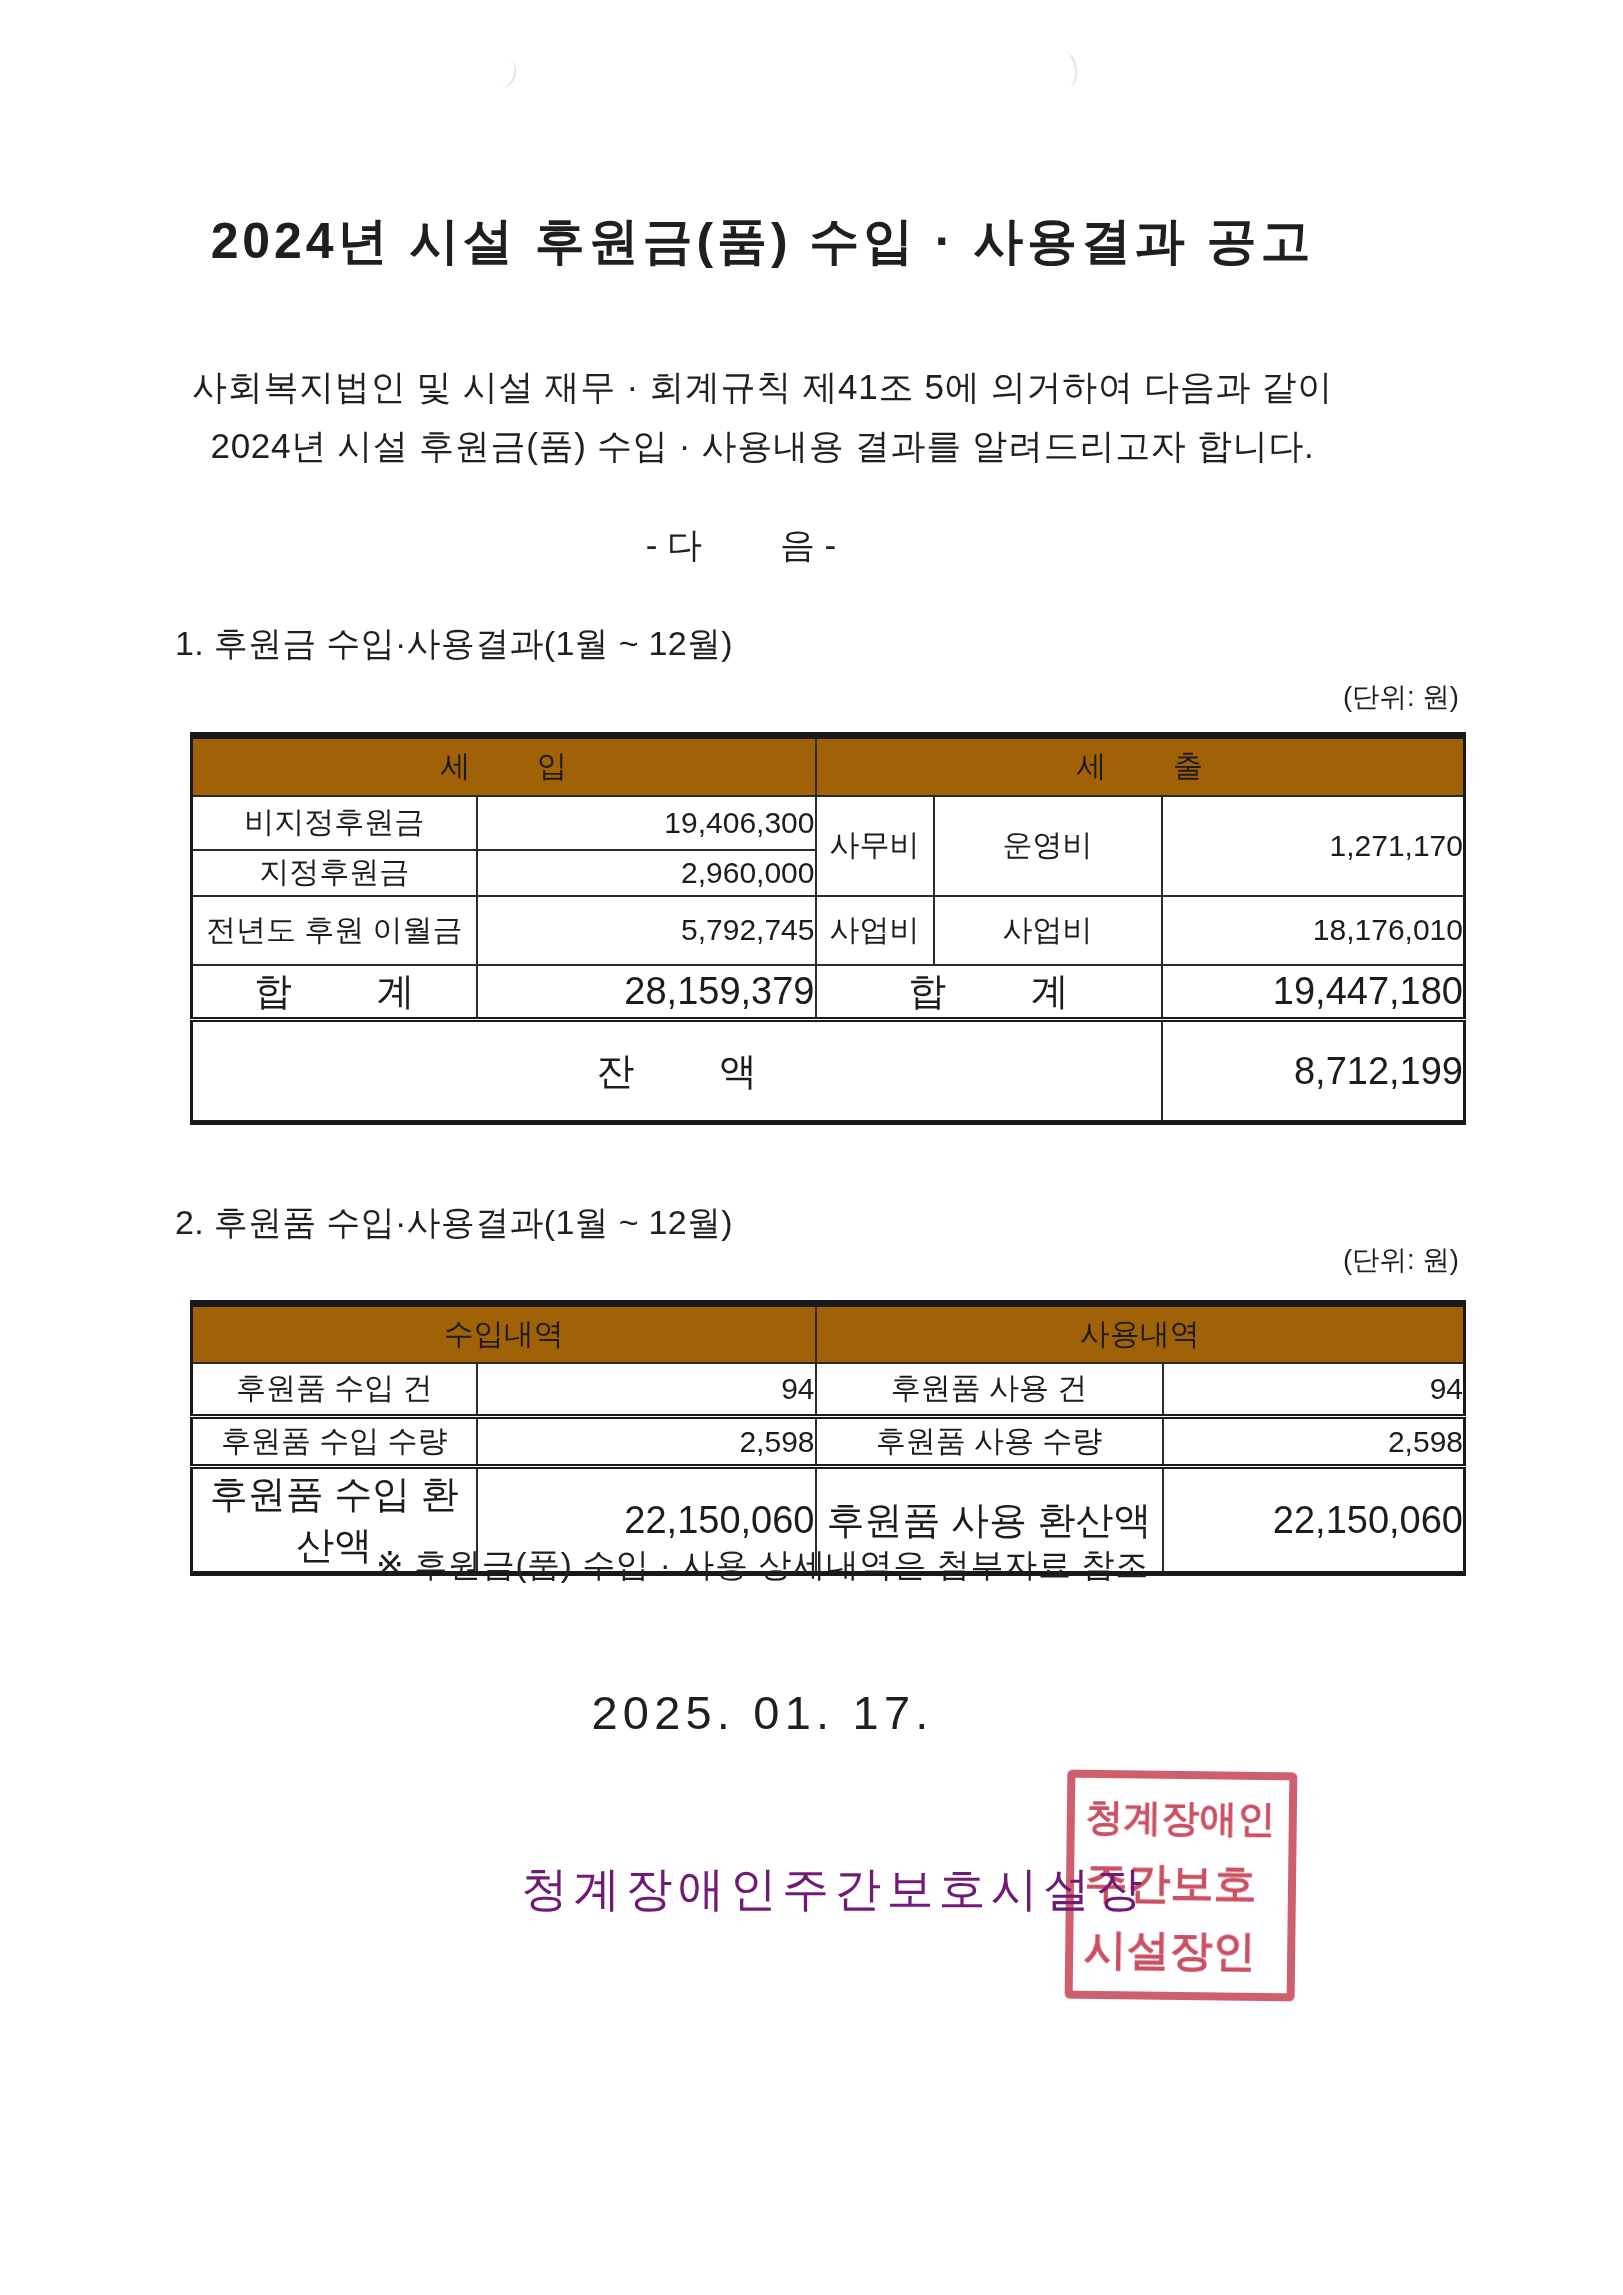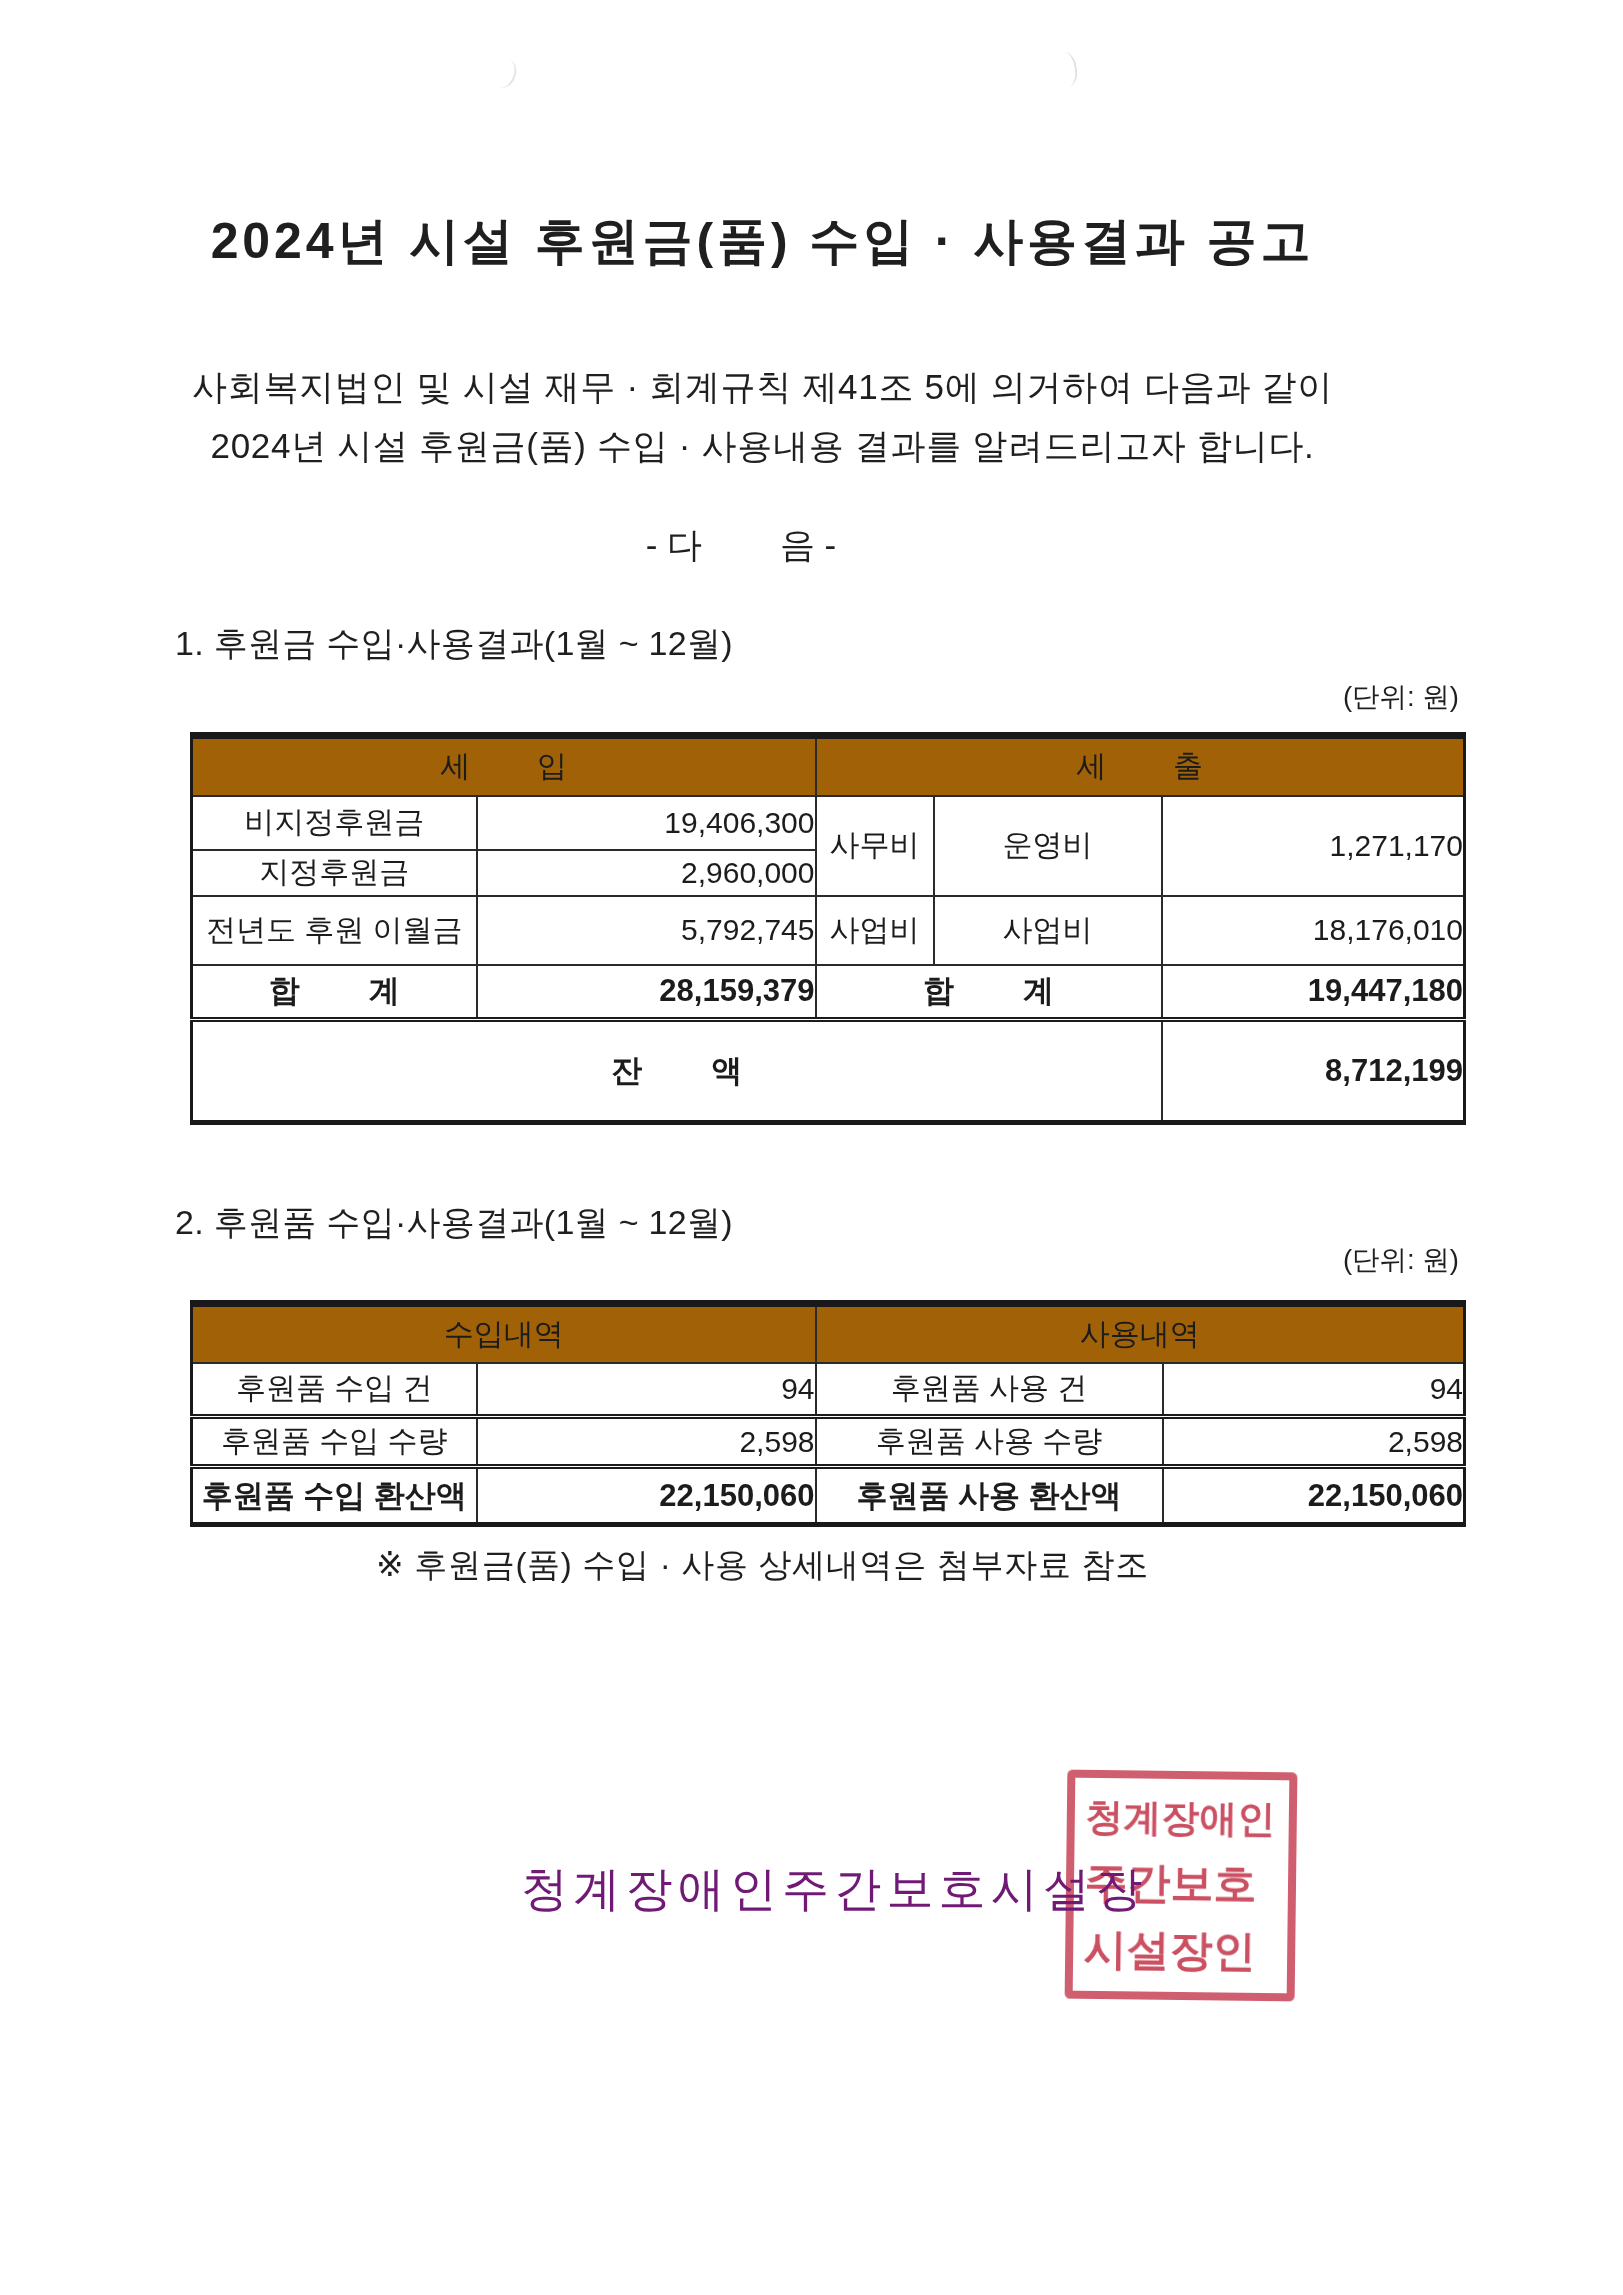--- a/index.html
+++ b/index.html
@@ -41,21 +41,21 @@
   table.t td{
     border:2px solid #2a2a2a;
     font-size:30px;color:#1c1c1c;
     padding:0;vertical-align:middle;
     overflow:hidden;
   }
   td.hd{background:#a16207;font-size:31px;border-bottom:2.6px solid #222;}
   td.lbl{text-align:center;}
   td.num{text-align:right;padding-right:18.3px;}
   .pre{white-space:pre;}
-  tr.total td, tr.balance td, tr.bold td{font-weight:bold;font-size:31px;}
+  tr.total td, tr.balance td, tr.bold td{font-weight:normal;font-size:38px;}
   tr.balance td{border-top:5.9px double #1a1a1a;}
   tr.dsep td{border-top:5.2px double #1a1a1a;}
 
   .signer{
     position:absolute;left:521px;top:1858px;
     font-size:47px;letter-spacing:5.2px;color:#701a75;z-index:3;
   }
   .stamp{
     position:absolute;left:1066px;top:1771px;width:230px;height:229px;
     box-sizing:border-box;border:8.5px solid rgba(193,49,70,.78);border-radius:5.2px;
@@ -164,20 +164,21 @@
         <td class="lbl">후원품 수입 환산액</td>
         <td class="num">22,150,060</td>
         <td class="lbl">후원품 사용 환산액</td>
         <td class="num">22,150,060</td>
       </tr>
     </tbody>
   </table>
 
   <div class="centered footnote">※ 후원금(품) 수입 · 사용 상세내역은 첨부자료 참조</div>
 
+  <div class="centered doc-date">2025. 01. 17.</div>
 
   <div class="signer">청계장애인주간보호시설장</div>
 
   <div class="stamp">
     <div class="stamp-row r1">청계장애인</div>
     <div class="stamp-row r2">주간보호</div>
     <div class="stamp-row r3">시설장인</div>
   </div>
 
 </div>

